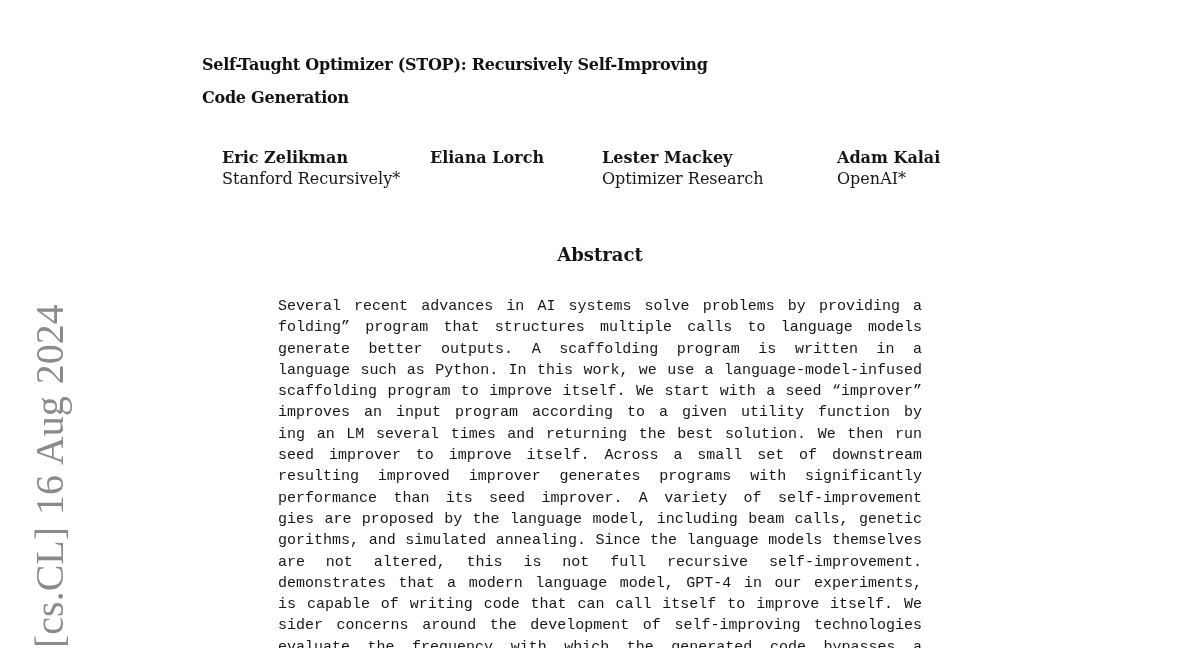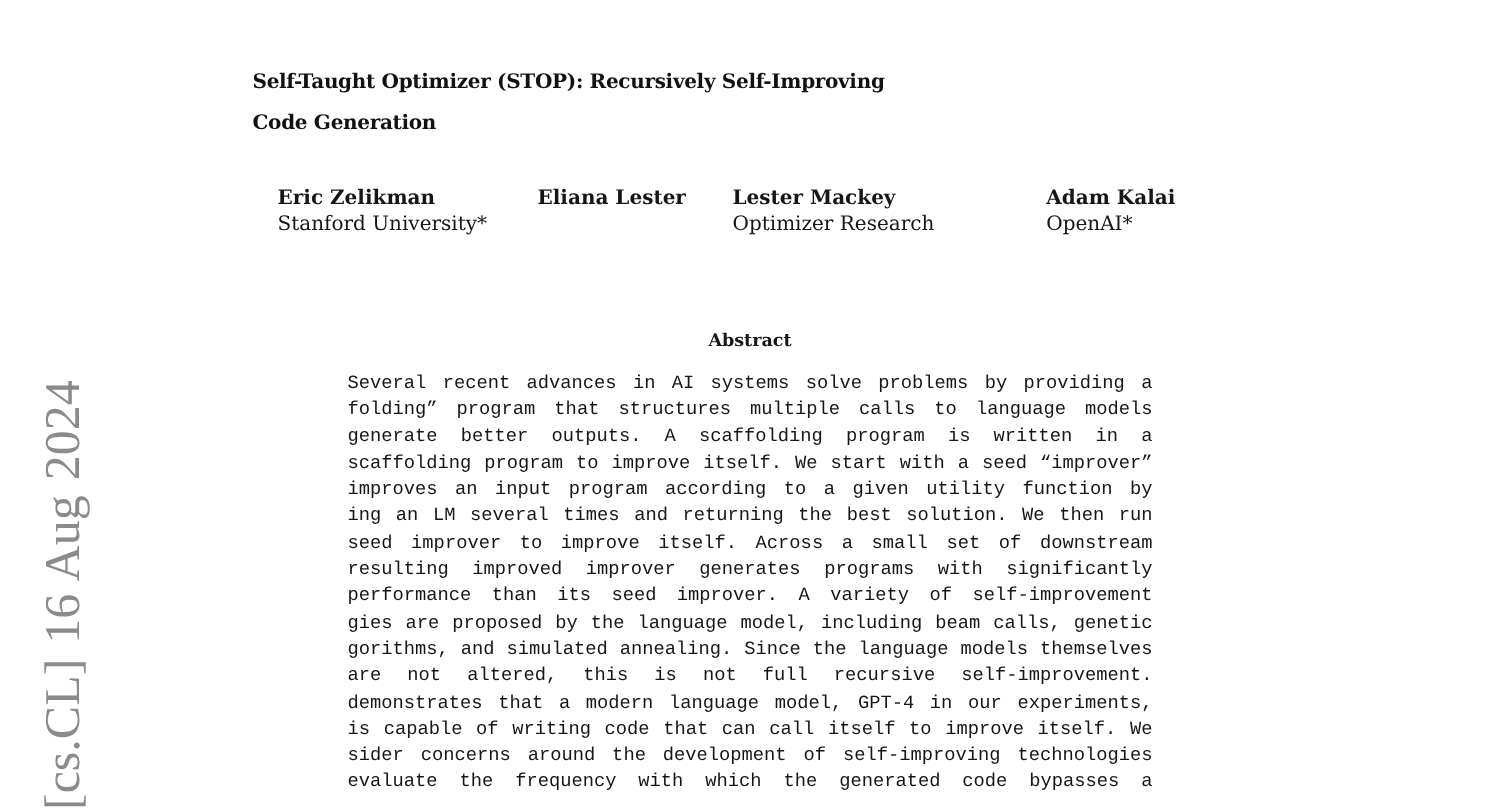--- a/index.html
+++ b/index.html
@@ -23,22 +23,22 @@
     font-size: 16px; font-weight: 700; line-height: 33px;
     white-space: nowrap; letter-spacing: -0.25px; color: #121212;
   }
 
   .authors { position: absolute; top: 147px; left: 0; width: 1072px; height: 52px; }
   .author { position: absolute; top: 0; }
   .author-name  { font-weight: 700; font-size: 16px; line-height: 21px; white-space: nowrap; }
   .author-affil { font-size: 16px; line-height: 21px; white-space: nowrap; }
 
   .abstract-heading {
-    position: absolute; left: 278px; top: 262px; width: 644px;
-    text-align: center; font-weight: 700; font-size: 14px; line-height: 22px;
+    position: absolute; left: 278px; top: 244px; width: 644px;
+    text-align: center; font-weight: 700; font-size: 18px; line-height: 22px;
   }
 
   .abstract { position: absolute; left: 278px; top: 296px; width: 644px; }
   .abs-line {
     font-size: 15px; line-height: 21.3px; height: 21.3px; overflow: hidden;
     text-align: justify; text-align-last: justify; font-family: Liberation Mono, monospace;
   }
 </style>
 </head>
 <body>
@@ -48,42 +48,43 @@
   <div class="arxiv-stamp">[cs.CL] 16 Aug 2024</div>
 
   <div class="title-block">
     <div class="title-line">Self-Taught Optimizer (STOP): Recursively Self-Improving</div>
     <div class="title-line">Code Generation</div>
   </div>
 
   <div class="authors">
     <div class="author" style="left:222px;">
       <div class="author-name">Eric Zelikman</div>
-      <div class="author-affil">Stanford University*</div>
+      <div class="author-affil">Stanford Recursively*</div>
     </div>
     <div class="author" style="left:430px;">
-      <div class="author-name">Eliana Lester</div>
+      <div class="author-name">Eliana Lorch</div>
       <div class="author-affil"></div>
     </div>
-    <div class="author" style="left:586px;">
+    <div class="author" style="left:602px;">
       <div class="author-name">Lester Mackey</div>
       <div class="author-affil">Optimizer Research</div>
     </div>
     <div class="author" style="left:837px;">
       <div class="author-name">Adam Kalai</div>
       <div class="author-affil">OpenAI*</div>
     </div>
   </div>
 
   <div class="abstract-heading">Abstract</div>
 
   <div class="abstract">
     <div class="abs-line">Several recent advances in AI systems solve problems by providing a “scaf-</div>
     <div class="abs-line">folding” program that structures multiple calls to language models (LMs) to</div>
     <div class="abs-line">generate better outputs. A scaffolding program is written in a programming</div>
+    <div class="abs-line">language such as Python. In this work, we use a language-model-infused</div>
     <div class="abs-line">scaffolding program to improve itself. We start with a seed “improver” that</div>
     <div class="abs-line">improves an input program according to a given utility function by query-</div>
     <div class="abs-line">ing an LM several times and returning the best solution. We then run this</div>
     <div class="abs-line">seed improver to improve itself. Across a small set of downstream tasks, the</div>
     <div class="abs-line">resulting improved improver generates programs with significantly better</div>
     <div class="abs-line">performance than its seed improver. A variety of self-improvement strate-</div>
     <div class="abs-line">gies are proposed by the language model, including beam calls, genetic al-</div>
     <div class="abs-line">gorithms, and simulated annealing. Since the language models themselves</div>
     <div class="abs-line">are not altered, this is not full recursive self-improvement. Nonetheless, it</div>
     <div class="abs-line">demonstrates that a modern language model, GPT-4 in our experiments,</div>

